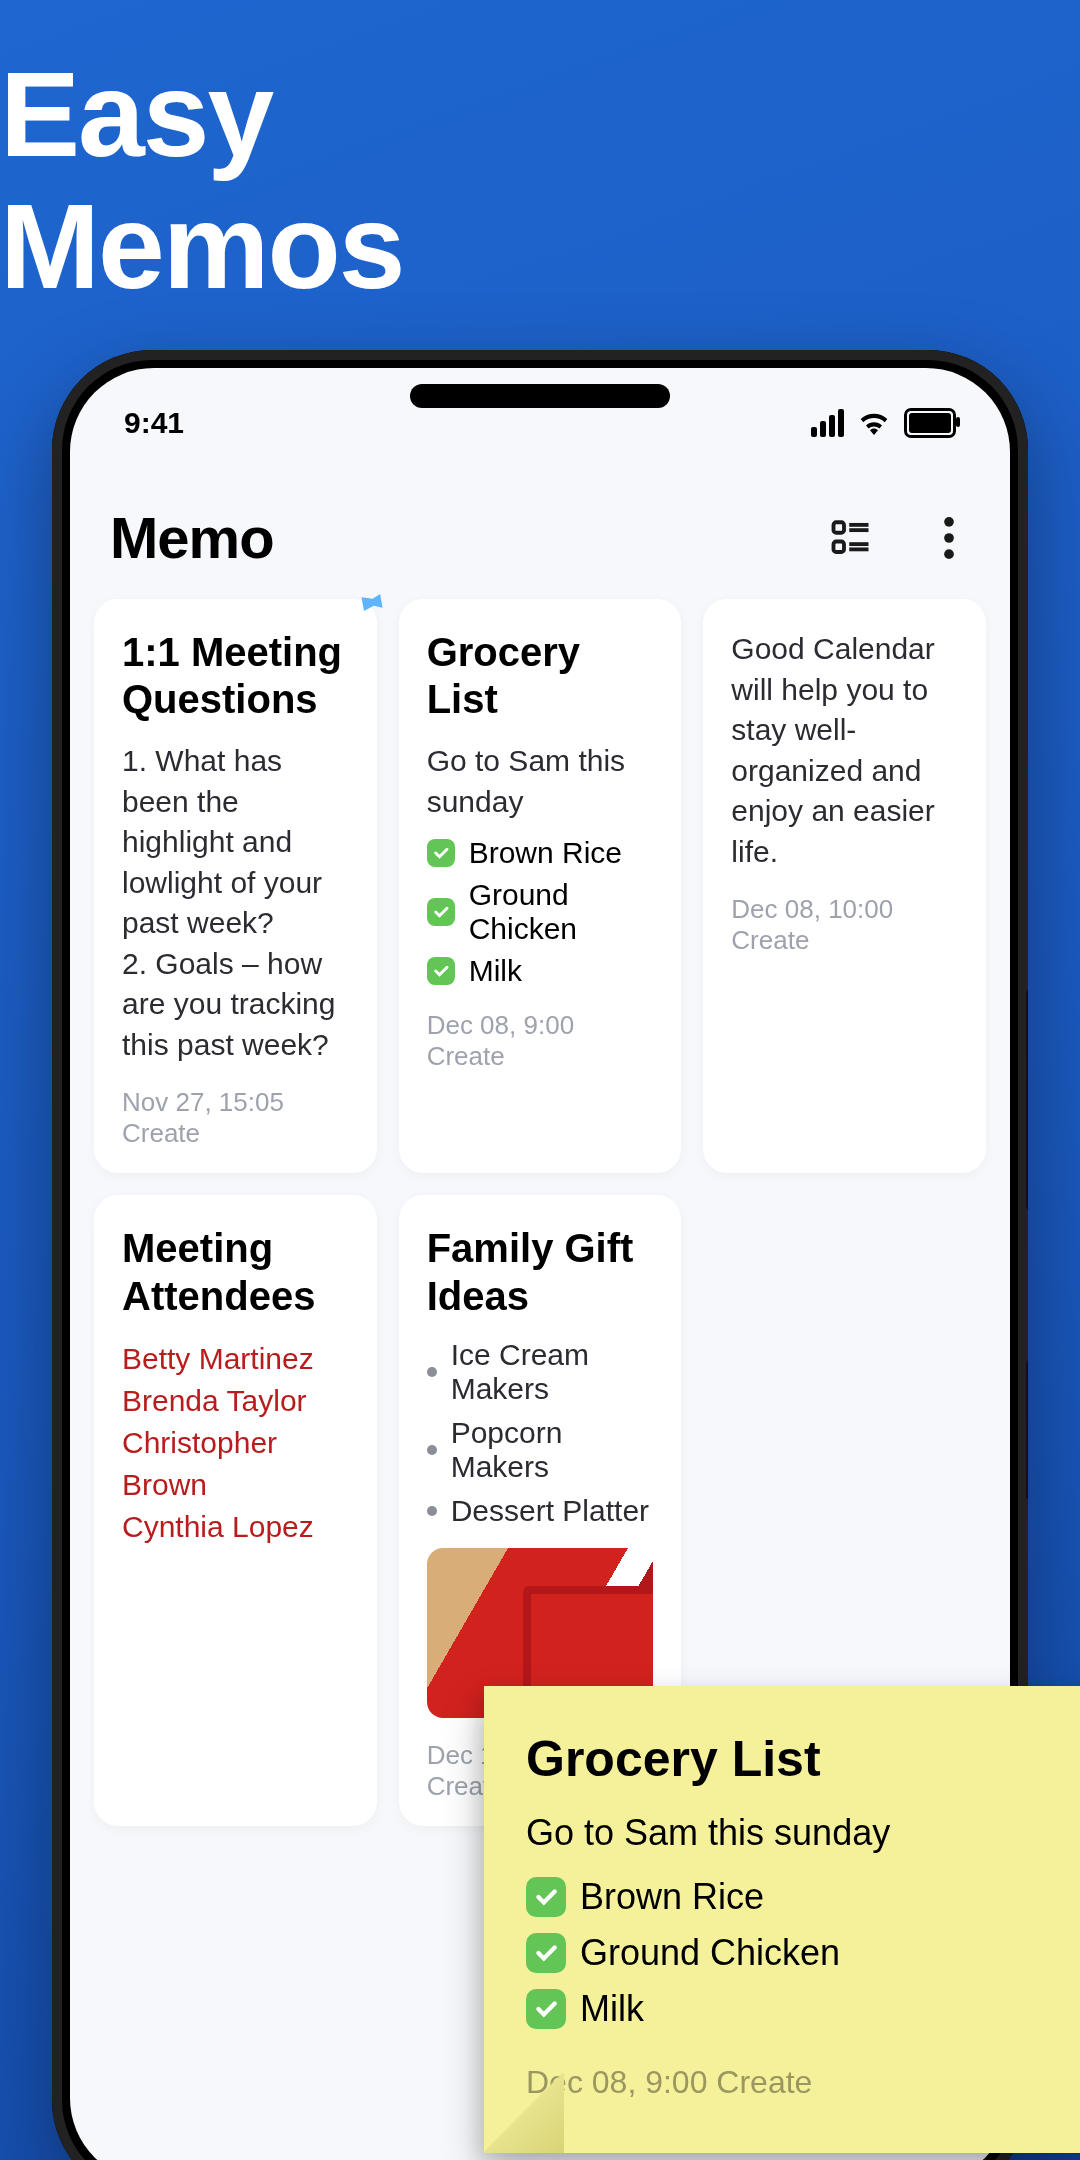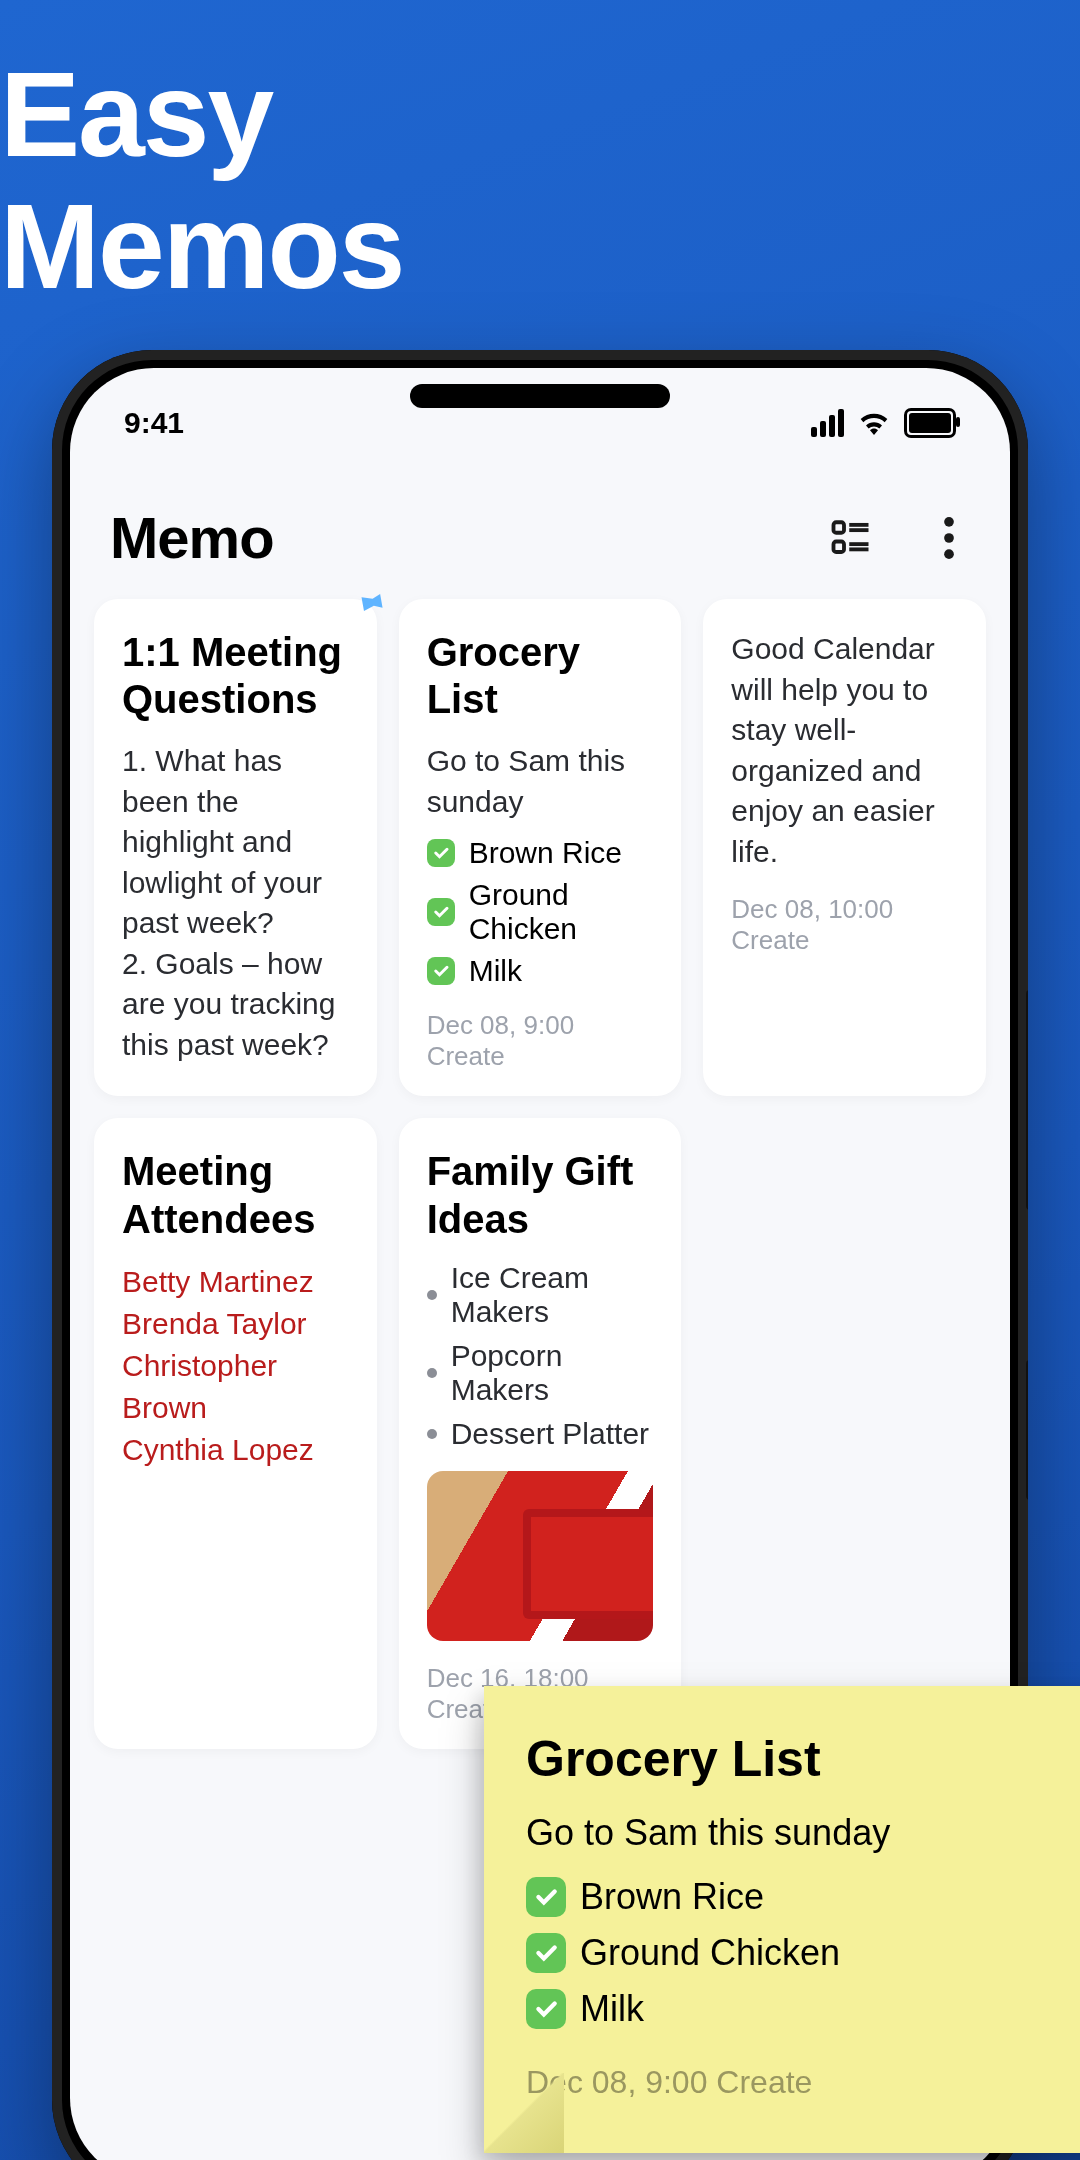--- a/index.html
+++ b/index.html
@@ -171,20 +171,21 @@
 
     <div class="grid">
 
       <div class="card">
         <svg class="pin" width="40" height="40" viewBox="0 0 24 24">
             <path d="M14 2l8 8-5 2-3 6-3-3-6 6 6-6-3-3 6-3 2-5z" fill="#5fb4ff" transform="rotate(35 12 12)"></path>
           </svg>
         <div class="card-title">1:1 Meeting Questions</div>
         <div class="card-body" style="white-space:pre-line;">1. What has been the highlight and lowlight of your past week?
 2. Goals – how are you tracking this past week?</div>
+        <div class="card-meta">Nov 27, 15:05 Create</div>
       </div>
 
       <div class="card">
         <div class="card-title">Grocery List</div>
         <div class="card-body" style="margin-bottom:14px;">Go to Sam this sunday</div>
         <div class="check-row">
           <div class="checkbox">
               <svg width="18" height="18" viewBox="0 0 24 24">
                 <path d="M5 12l5 5L20 7" stroke="#fff" stroke-width="4" fill="none" stroke-linecap="round"></path>
               </svg>

